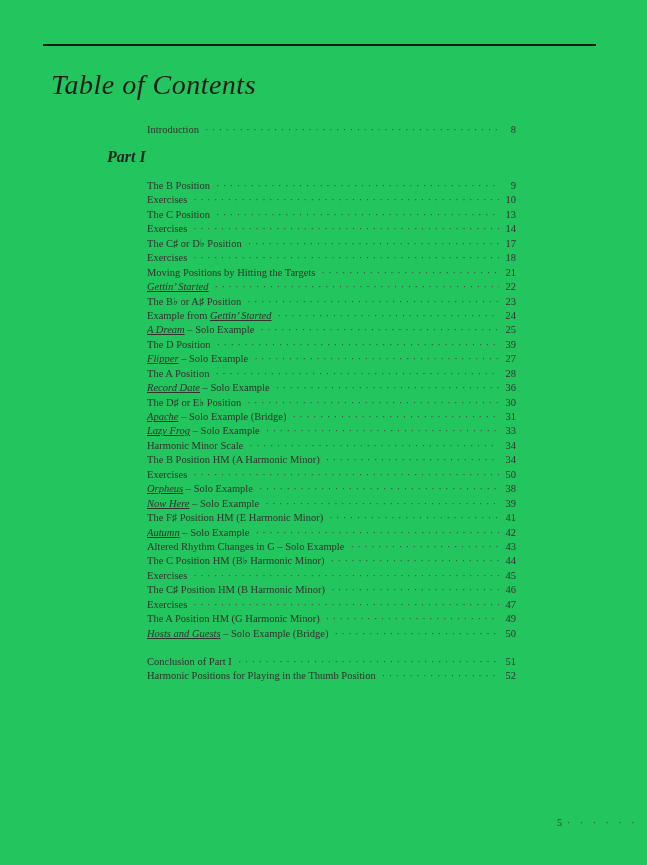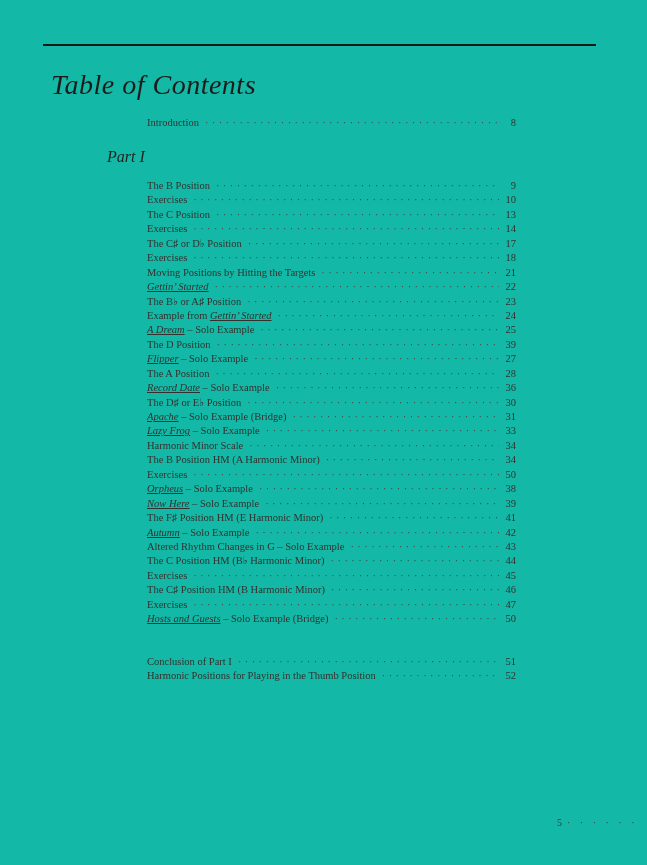--- a/index.html
+++ b/index.html
@@ -32,32 +32,32 @@
     color: #1d1b19;
     line-height: 1.1;
     white-space: nowrap;
   }
   .part-heading {
     position: absolute;
     left: 107px;
     top: 148px;
     margin: 0;
     font-size: 16px;
-    font-weight: 400;
+    font-weight: 700;
     font-style: italic;
     color: #262421;
     line-height: 1.1;
     white-space: nowrap;
   }
   .toc-block {
     position: absolute;
     left: 147px;
     width: 369px;
   }
-  .intro-block   { top: 116px; }
+  .intro-block   { top: 123px; }
   .entries-block { top: 179px; }
   .footer-block  { top: 655px; }
   .toc-row {
     display: flex;
     align-items: baseline;
     height: 14.45px;
     line-height: 14.45px;
     font-size: 10.5px;
     white-space: nowrap;
   }
@@ -90,21 +90,21 @@
     align-items: baseline;
     gap: 5px;
     font-size: 10px;
     color: #3c3a36;
   }
   .marker-dots { letter-spacing: 3.5px; }
 </style>
 </head>
 <body>
 
-<div class="page" style="background: #14b8a6; color: rgb(51, 49, 46);">
+<div class="page" style="background: #22c55e; color: rgb(51, 49, 46);">
 
   <div class="rule" style="background: rgb(27, 26, 24);"></div>
 
   <h1 class="title" style="color: rgb(29, 27, 25);">Table of Contents</h1>
 
   <div class="toc-block intro-block" id="intro-block">
       <div class="toc-row">
         <span class="toc-label"><span>Introduction</span></span>
         <span class="dot-leader"></span>
         <span class="toc-page-num">8</span>
@@ -256,20 +256,25 @@
       </div>
       <div class="toc-row">
         <span class="toc-label"><span>The C♯ Position HM (B Harmonic Minor)</span></span>
         <span class="dot-leader"></span>
         <span class="toc-page-num">46</span>
       </div>
       <div class="toc-row">
         <span class="toc-label"><span>Exercises</span></span>
         <span class="dot-leader"></span>
         <span class="toc-page-num">47</span>
+      </div>
+      <div class="toc-row">
+        <span class="toc-label"><span>The A Position HM (G Harmonic Minor)</span></span>
+        <span class="dot-leader"></span>
+        <span class="toc-page-num">49</span>
       </div>
       <div class="toc-row">
         <span class="toc-label"><span class="it">Hosts and Guests</span><span> – Solo Example (Bridge)</span></span>
         <span class="dot-leader"></span>
         <span class="toc-page-num">50</span>
       </div>
     </div>
 
   <div class="toc-block footer-block" id="footer-block">
       <div class="toc-row">

